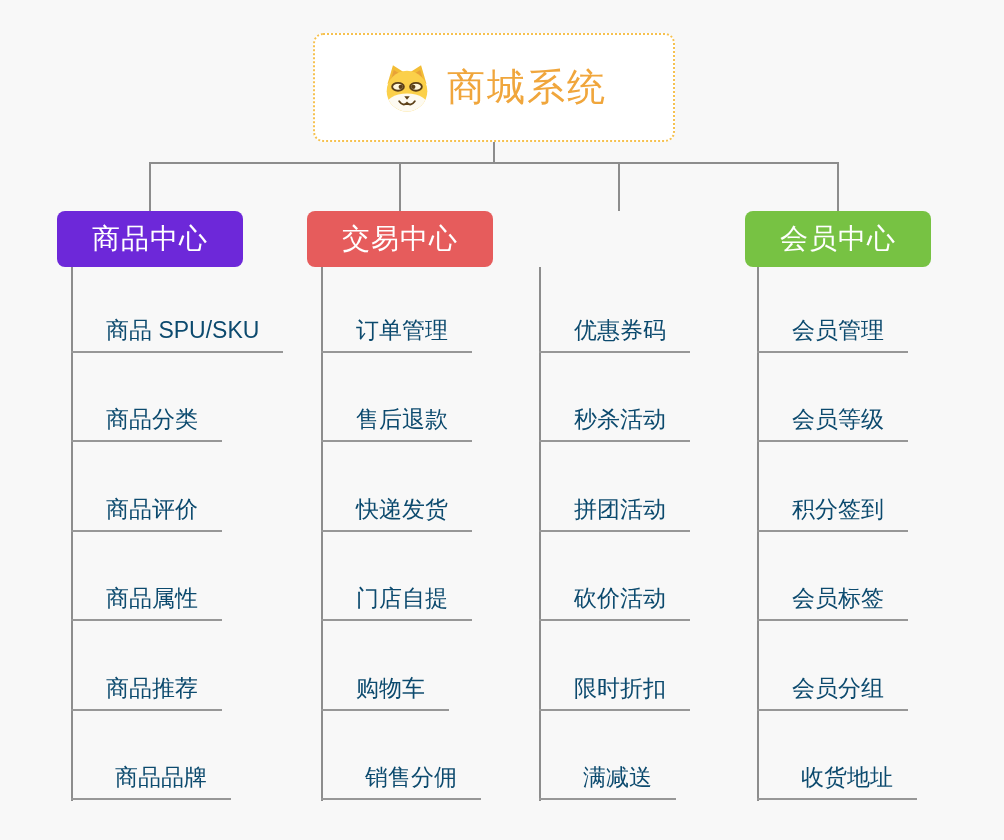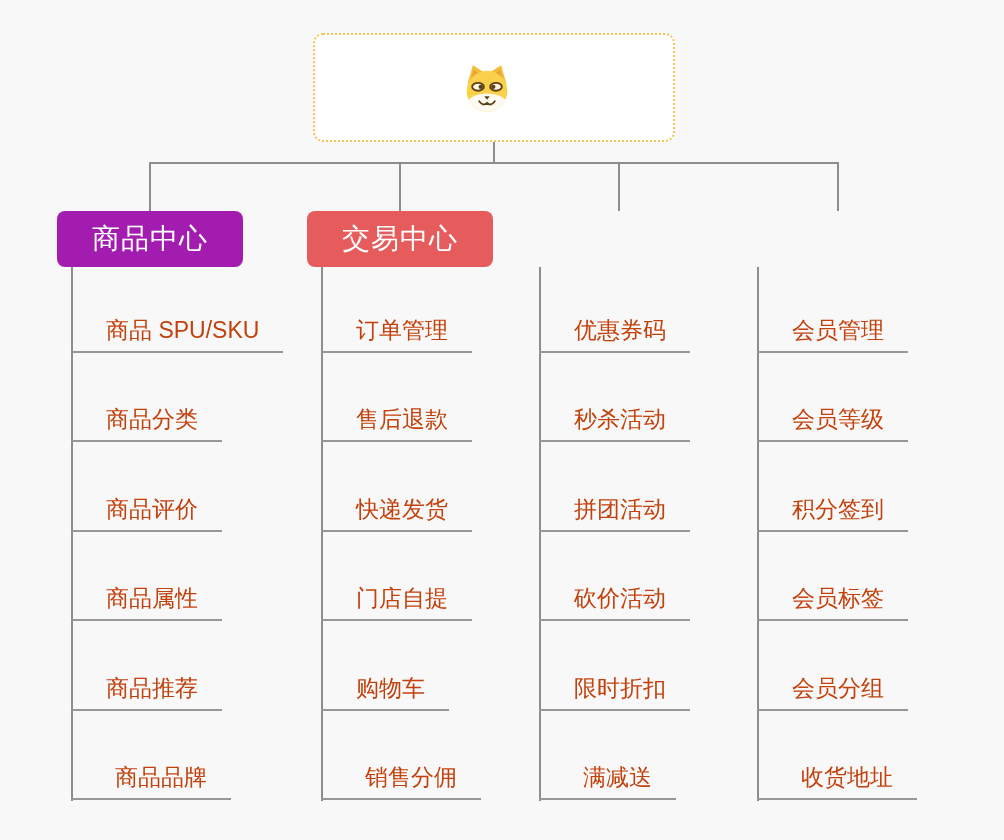--- a/index.html
+++ b/index.html
@@ -49,21 +49,21 @@
   
   .col{position:absolute;top:0;height:840px;width:1px;}
   .c1{left:71px;}
   .c2{left:321px;}
   .c3{left:539px;}
   .c4{left:757px;}
   .trunk{position:absolute;left:0;top:267px;width:2px;height:534px;background:#8d8d8d;}
   .leaf{
     position:absolute;left:0;
     display:inline-block;white-space:nowrap;
-    font-size:23px;line-height:30px;color:#c2410c;
+    font-size:23px;line-height:30px;color:#0c4a6e;
     padding:0 24px 6px 35px;
     border-bottom:2px solid #979797;
   }
   .leaf:nth-of-type(2){top:315px;}
   .leaf:nth-of-type(3){top:404px;}
   .leaf:nth-of-type(4){top:494px;text-align:right;}
   .leaf:nth-of-type(5){top:583px;}
   .leaf:nth-of-type(6){top:673px;}
   .leaf:nth-of-type(7){top:762px;padding-left:44px;}
 </style>
@@ -92,24 +92,26 @@
       <polygon points="53,24 49,9 39,15" fill="#e8a238"></polygon>
       <circle cx="32" cy="36" r="26" fill="#fbd04a"></circle>
       <ellipse cx="32" cy="58" rx="29" ry="19" fill="#fdfaf1" clip-path="url(#headClip)"></ellipse>
       <ellipse cx="20.5" cy="30.5" rx="7.5" ry="5" fill="#fff6dc" stroke="#5c4018" stroke-width="2.4"></ellipse>
       <circle cx="24" cy="30.5" r="2.8" fill="#5c4018"></circle>
       <ellipse cx="43.5" cy="30.5" rx="7.5" ry="5" fill="#fff6dc" stroke="#5c4018" stroke-width="2.4"></ellipse>
       <circle cx="40" cy="30.5" r="2.8" fill="#5c4018"></circle>
       <path d="M28.5,42.5 h7 l-3.5,4.5 z" fill="#5c4018"></path>
       <path d="M22,49 q5,7 10,2 q5,5 10,-2" fill="none" stroke="#5c4018" stroke-width="2.4" stroke-linecap="round"></path>
     </svg>
+    <span class="root-title">商城系统</span>
   </div>
 
-  <div class="branch-header h1" style="background: #a21caf;">商品中心</div>
+  <div class="branch-header h1" style="background: #6d28d9;">商品中心</div>
   <div class="branch-header h2" style="background: rgb(230, 92, 92); text-align: center;">交易中心</div>
+  <div class="branch-header h4" style="background: rgb(119, 194, 67);">会员中心</div>
 
   <div class="col c1">
     <div class="trunk"></div>
     <div class="leaf">商品 SPU/SKU</div>
     <div class="leaf">商品分类</div>
     <div class="leaf">商品评价</div>
     <div class="leaf">商品属性</div>
     <div class="leaf">商品推荐</div>
     <div class="leaf">商品品牌</div>
   </div>

